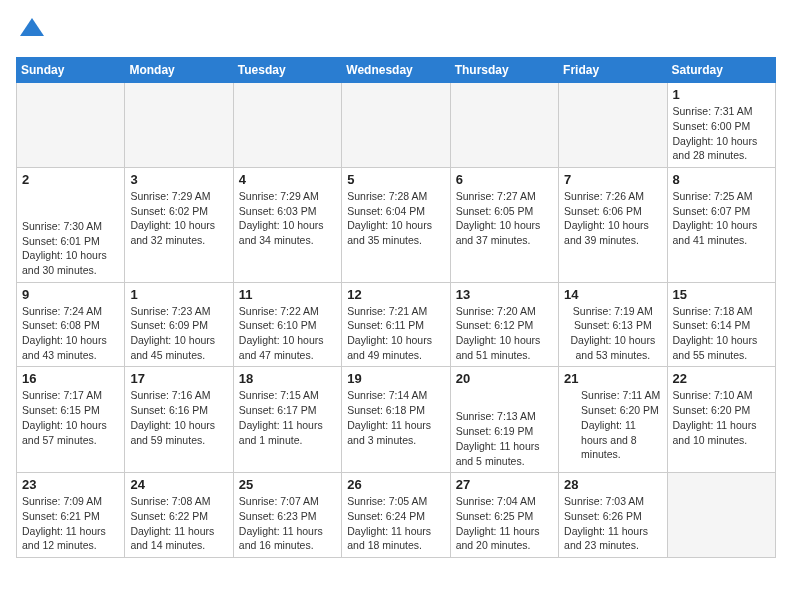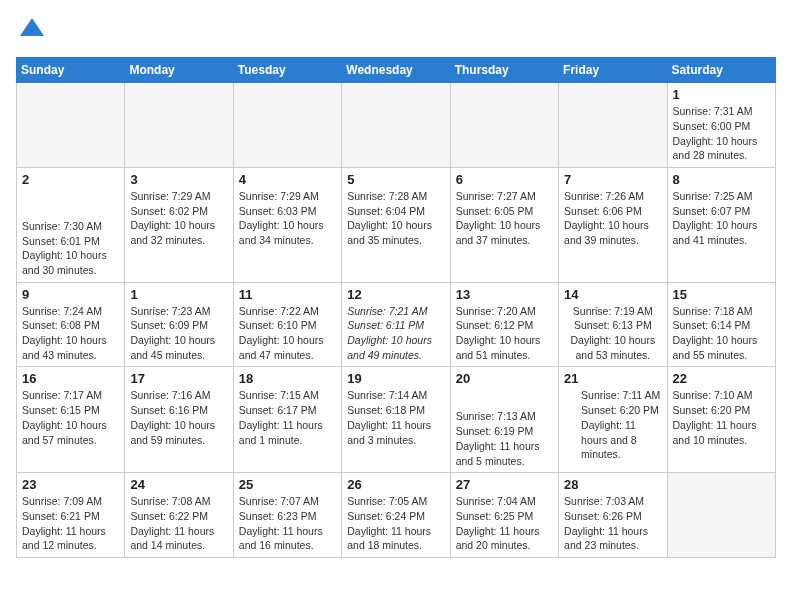--- a/index.html
+++ b/index.html
@@ -189,21 +189,21 @@
 Daylight: 10 hours and 45 minutes.</div>
         </td>
         <td>
           <div class="day-number">11</div>
           <div class="day-info" style="white-space: pre-line;">Sunrise: 7:22 AM
 Sunset: 6:10 PM
 Daylight: 10 hours and 47 minutes.</div>
         </td>
         <td>
           <div class="day-number">12</div>
-          <div class="day-info" style="white-space: pre-line; font-style: italic;">Sunrise: 7:21 AM
+          <div class="day-info" style="white-space: pre-line;">Sunrise: 7:21 AM
 Sunset: 6:11 PM
 Daylight: 10 hours and 49 minutes.</div>
         </td>
         <td>
           <div class="day-number">13</div>
           <div class="day-info" style="white-space: pre-line;">Sunrise: 7:20 AM
 Sunset: 6:12 PM
 Daylight: 10 hours and 51 minutes.</div>
         </td>
         <td>

